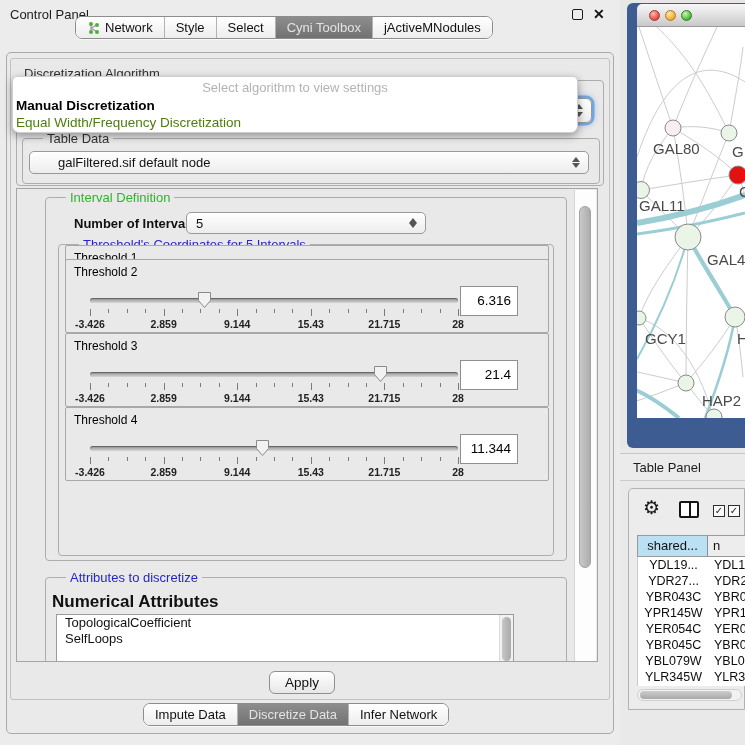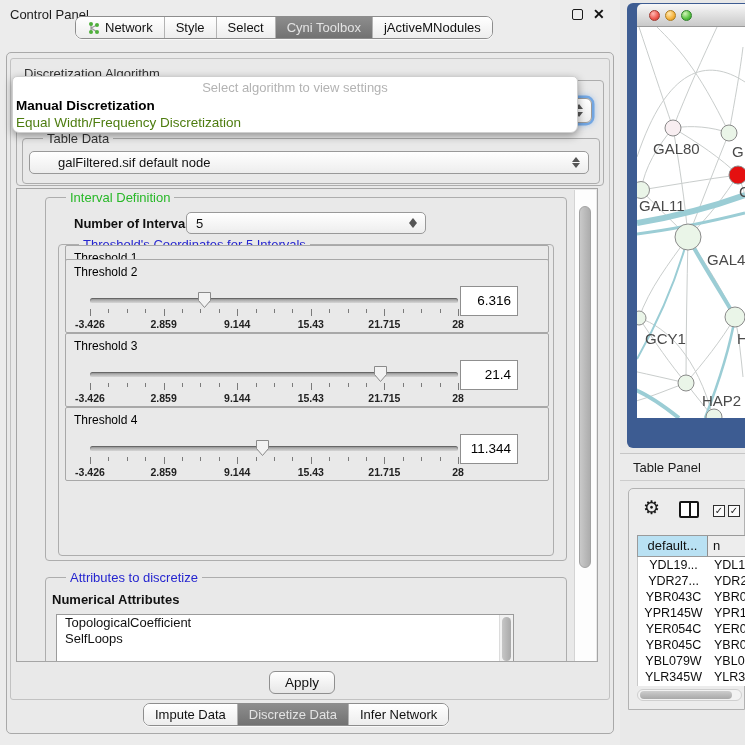--- a/index.html
+++ b/index.html
@@ -73,21 +73,21 @@
   .tickrow { position:absolute; left:0; top:19px; width:368px; height:8px; }
   .tickrow i { position:absolute; top:0; width:1px; height:4px; background:#7a7a7a; }
   .tickrow i.major { height:7px; }
   .scale { position:absolute; left:0; top:28px; width:368px; height:12px; font-size:10.5px; font-weight:bold; color:#222; }
   .scale span { position:absolute; transform:translateX(-50%); white-space:nowrap; }
   .scale span:nth-child(1){left:0;} .scale span:nth-child(2){left:20%;text-align:center;} .scale span:nth-child(3){left:40%;}
   .scale span:nth-child(4){left:60%;} .scale span:nth-child(5){left:80%;} .scale span:nth-child(6){left:100%;}
   .value-box { position:absolute; left:394px; top:26px; width:58px; height:30px; background:#fff; border:1px solid #8f8f8f; font-size:13.5px; line-height:28px; text-align:right; padding-right:6px; color:#000; }
 
   .attr-group { left:28px; top:388px; width:522px; height:150px; }
-  .attr-subtitle { position:absolute; left:6px; top:14px; font-size:13px; font-weight:bold; color:#111; }
+  .attr-subtitle { position:absolute; left:6px; top:14px; font-size:17px; font-weight:bold; color:#111; }
   .attr-list { position:absolute; left:10px; top:36px; width:458px; height:100px; background:#fff; border:1px solid #9b9b9b; overflow:hidden; font-size:13px; }
   .attr-list .item { height:16px; line-height:16px; padding-left:8px; color:#111; white-space:nowrap; }
   .attr-list .lsb { position:absolute; right:0; top:0; bottom:0; width:14px; background:#f1f1f1; border-left:1px solid #dcdcdc; }
   .attr-list .lsb .lthumb { position:absolute; left:2px; top:2px; width:9px; height:44px; background:linear-gradient(90deg,#c6c6c6,#a9a9a9); border-radius:5px; }
 
   .apply-btn { position:absolute; left:269px; top:671px; width:66px; height:23px; background:linear-gradient(#ffffff,#e7e7e7); border:1px solid #8f8f8f; border-radius:6px; font-size:13.5px; text-align:center; line-height:21px; color:#111; z-index:6; }
 
   
   .net-icon { width:13px; height:14px; display:inline-block; }
 
@@ -480,21 +480,21 @@
   </div>
   <div class="tp-body">
     <span class="gear">⚙</span>
     <span class="col-icon">
         <i></i>
       </span>
     <span class="cb c1">✓</span>
     <span class="cb c2">✓</span>
     <div class="tbl">
       <div class="tbl-head">
-        <div class="th1">default...</div>
+        <div class="th1">shared...</div>
         <div class="th2">n</div>
       </div>
       <div class="tbl-body">
         <div class="trow">
             <div class="td1">YDL19...</div>
             <div class="td2">YDL1</div>
           </div>
         <div class="trow">
             <div class="td1">YDR27...</div>
             <div class="td2">YDR2</div>

